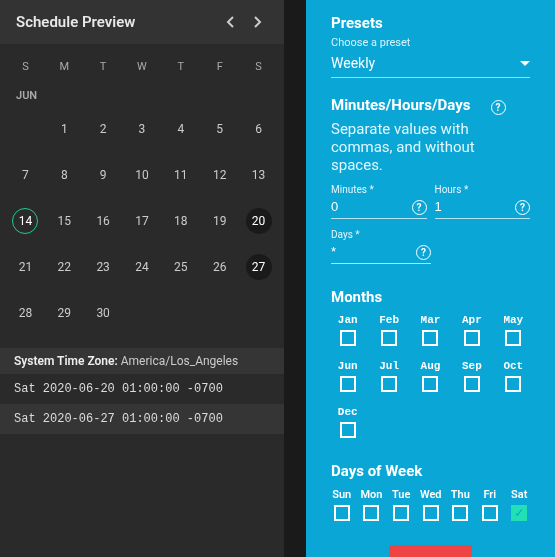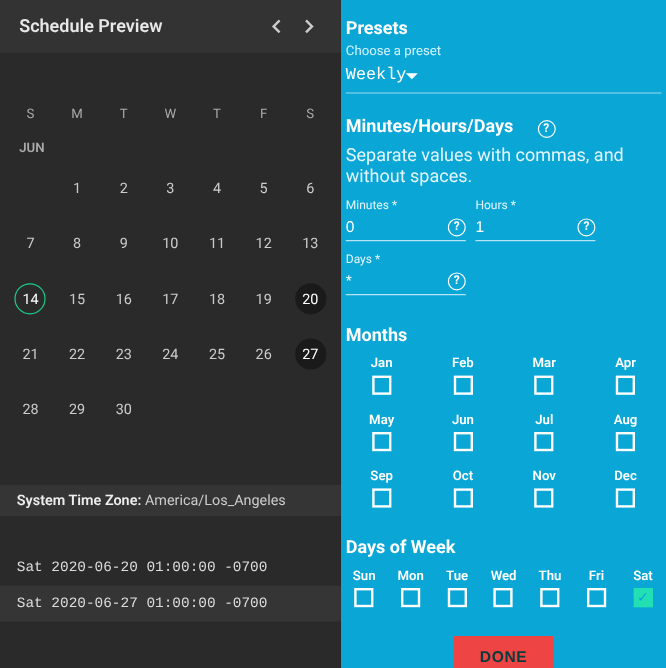--- a/index.html
+++ b/index.html
@@ -10,21 +10,20 @@
     height: 557px;
     display: flex;
     overflow: hidden;
   }
   .left-panel {
     width: 284px;
     background: #2a2a2a;
     color: #e0e0e0;
     display: flex;
     flex-direction: column;
-    gap: 28px;
   }
   .left-header {
     display: flex;
     align-items: center;
     justify-content: space-between;
     padding: 12px 16px;
     background: #333;
   }
   .left-header h1 {
     font-size: 15px;
@@ -106,42 +105,43 @@
     color: #ddd;
     font-family: Liberation Mono, monospace;
   }
   .sched-item.alt {
     background: #353535;
   }
   .right-panel {
     flex: 1;
     background: #0aa6d6;
     color: #fff;
-    padding: 14px 4px 12px;
+    padding: 14px 25px 12px;
     overflow-y: auto;
+    margin-left: 22px;
   }
   .right-panel::-webkit-scrollbar { width:0; }
   .section-title {
     font-size: 15px;
     font-weight: 700;
     margin-bottom: 4px;
   }
   .section-sub {
     font-size: 11px;
     color: #d7f4ff;
     margin-bottom: 2px;
   }
   .preset-select {
     display: flex;
     align-items: center;
+    justify-content: space-between;
     border-bottom: 1px solid rgba(255,255,255,0.6);
     padding: 4px 0 6px;
     margin-bottom: 18px;
     cursor: pointer;
-    font-family: Liberation Mono, monospace;
   }
   .preset-select span { font-size: 14px; }
   .triangle-down {
     width: 0; height: 0;
     border-left: 5px solid transparent;
     border-right: 5px solid transparent;
     border-top: 5px solid #fff;
   }
   .section-head-row {
     display: flex;
@@ -194,21 +194,21 @@
     right: 0;
     bottom: 4px;
     cursor: pointer;
   }
   .months-grid, .dow-grid {
     display: grid;
     gap: 6px 8px;
     margin-top: 8px;
     margin-bottom: 16px;
   }
-  .months-grid { grid-template-columns: repeat(4, 1fr); }
+  .months-grid { grid-template-columns: repeat(5, 1fr); font-family: Liberation Mono, monospace; }
   .dow-grid { grid-template-columns: repeat(7, 1fr); }
   .check-col {
     text-align: center;
   }
   .check-label {
     font-size: 11px;
     font-weight: 600;
     margin-bottom: 4px;
     display: block;
   }
@@ -469,24 +469,20 @@
       </div>
       <div class="check-col">
         <span class="check-label">Sep</span>
         <div class="checkbox"></div>
       </div>
       <div class="check-col">
         <span class="check-label">Oct</span>
         <div class="checkbox"></div>
       </div>
       <div class="check-col">
-        <span class="check-label">Nov</span>
-        <div class="checkbox"></div>
-      </div>
-      <div class="check-col">
         <span class="check-label">Dec</span>
         <div class="checkbox"></div>
       </div>
     </div>
 
   <div class="section-title">Days of Week</div>
   <div class="dow-grid" id="dow-grid">
       <div class="check-col">
         <span class="check-label">Sun</span>
         <div class="checkbox"></div>

